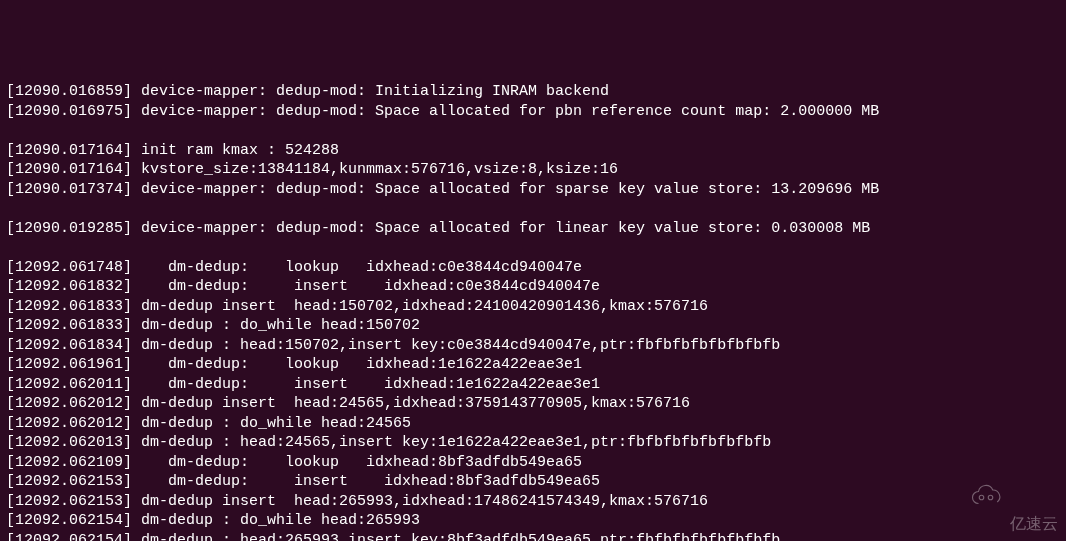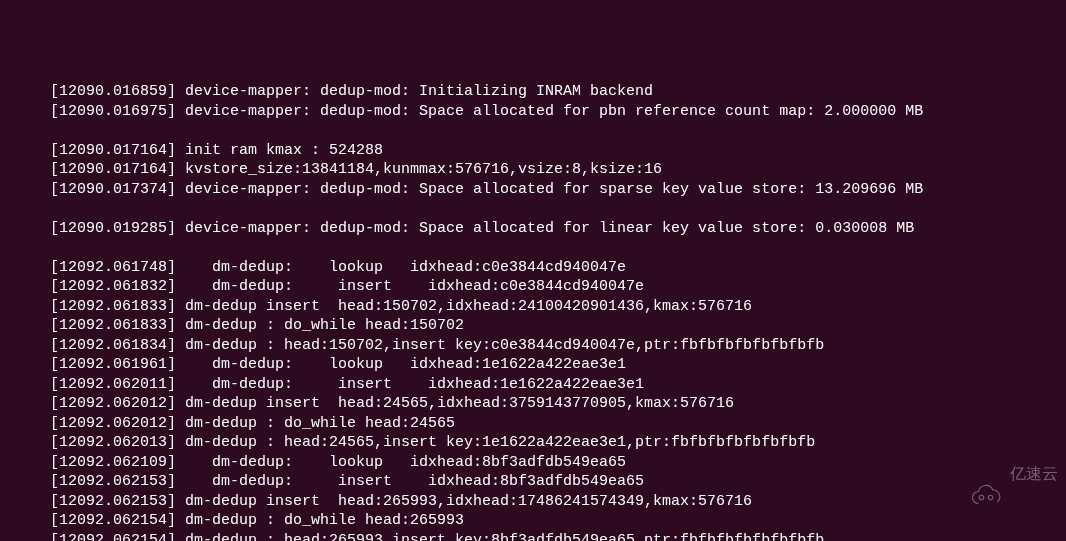--- a/index.html
+++ b/index.html
@@ -15,34 +15,33 @@
       padding: 4px 6px;
       white-space: pre;
       line-height: 1.3;
       position: relative;
       width: 1066px;
       height: 541px;
       overflow: hidden;
     }
     .log-line {
       display: block;
-      margin-left: 44px;
     }
     .timestamp {
       color: #ffffff;
     }
     .msg {
       color: #ffffff;
     }
     .watermark {
       position: absolute;
       right: 8px;
       bottom: 6px;
       display: flex;
-      align-items: flex-start;
+      align-items: flex-end;
       opacity: 0.35;
       color: #ffffff;
       font-family: sans-serif;
       font-size: 16px;
       gap: 6px;
     }
     .watermark .cloud {
       display: inline-block;
     }
     .watermark svg {

